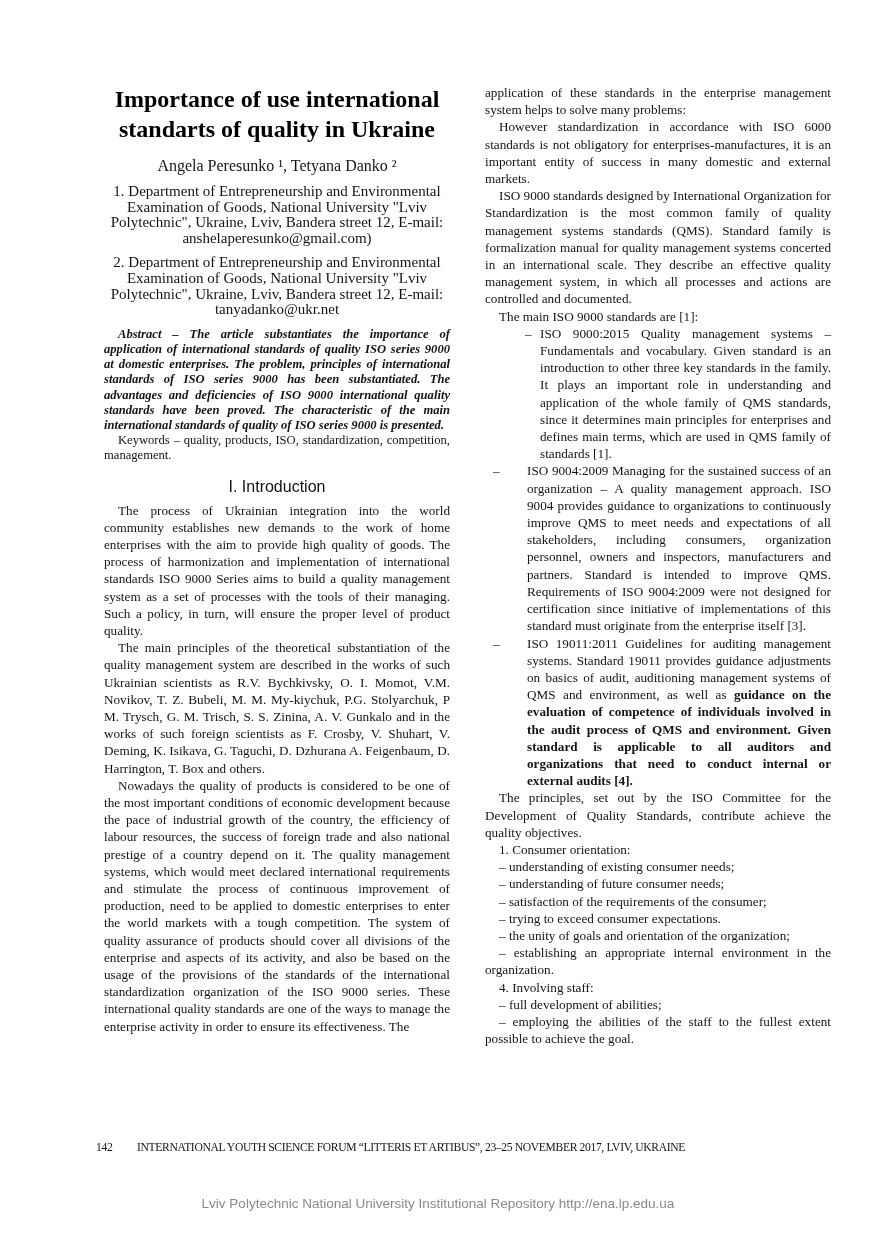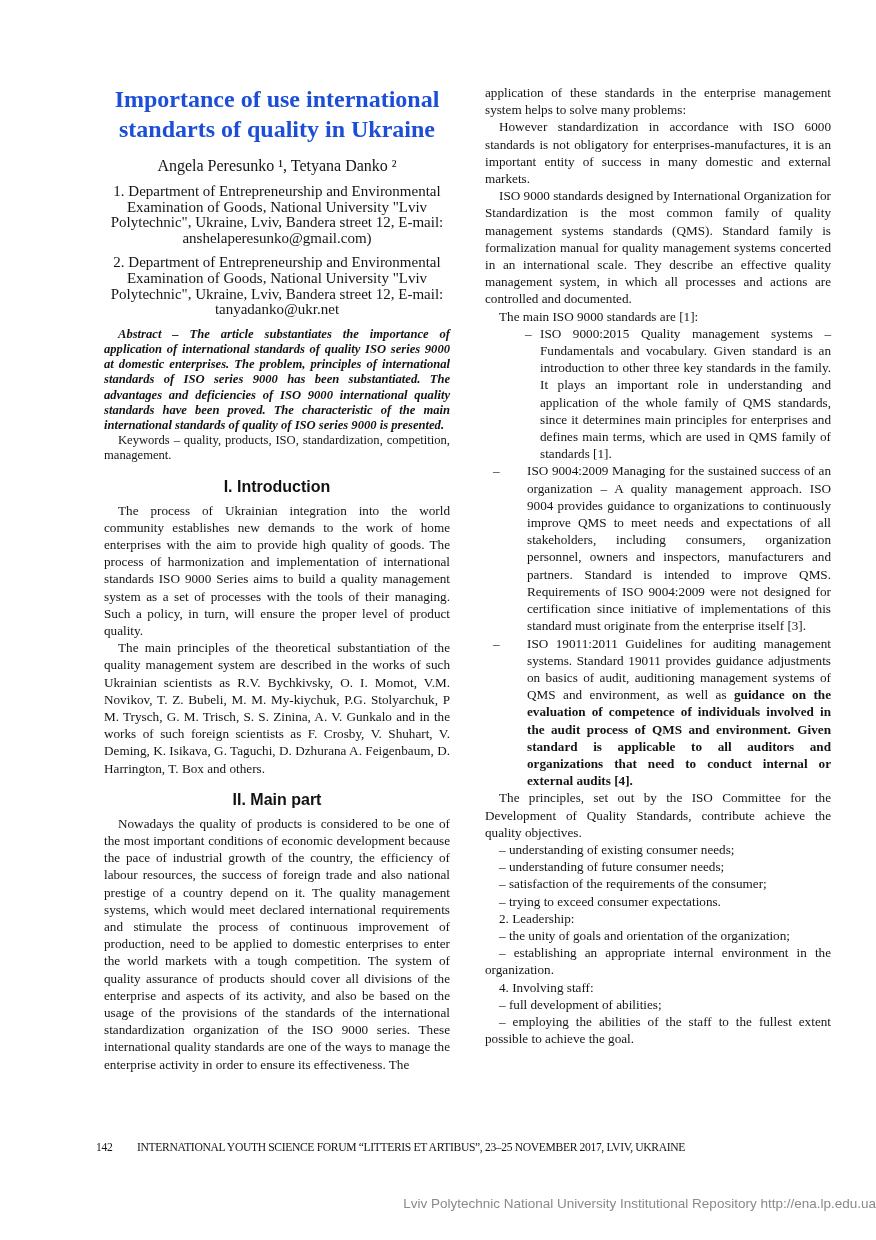--- a/index.html
+++ b/index.html
@@ -3,60 +3,59 @@
 <meta charset="utf-8">
 <style>
   html, body { margin:0; padding:0; background:#ffffff; }
   body { width:876px; height:1240px; position:relative; overflow:hidden;
          font-family:"Liberation Serif", "DejaVu Serif", serif; color:#141414; }
   .col { position:absolute; top:84px; width:346px; font-size:13.2px; line-height:17.2px; }
   .left { left:104px; }
   .right { left:485px; }
   p { margin:0; text-align:justify; }
   .indent { text-indent:14px; }
-  .title { font-size:24px; line-height:30px; font-weight:bold; text-align:center; margin-bottom:12px; color:#1d4ed8; }
+  .title { font-size:24px; line-height:30px; font-weight:bold; text-align:center; margin-bottom:12px; color:#000000; }
   .authors { font-size:16px; line-height:20px; text-align:center; margin-bottom:8px;font-family:Liberation Serif, serif; }
   .aff { font-size:15px; line-height:15.6px; text-align:center; margin-bottom:9px; }
   .abstract { font-weight:bold; font-style:italic; font-size:12.6px; line-height:15.2px; text-indent:14px; }
   .keywords { font-size:12.6px; line-height:15.2px; text-indent:14px; }
-  h2 { font-family:"Liberation Sans", "DejaVu Sans", sans-serif; font-weight:bold; font-size:16px;
+  h2 { font-family:"Liberation Sans", "DejaVu Sans", sans-serif; font-weight:normal; font-size:16px;
        line-height:20px; text-align:center; margin:13px 0 5px 0; color:#111; }
   .ilist { list-style:none; margin:0; padding:0; }
   .ilist li { position:relative; text-align:justify; }
   .ilist li .dash { position:absolute; }
   .li1 { padding-left:55px; }
   .li1 .dash { left:40px; }
   .li2 { padding-left:42px; }
   .li2 .dash { left:8px; }
   .boldrun { font-weight:bold; }
   .footer { position:absolute; top:1141px; left:96px; width:680px; font-size:11.6px;
             line-height:14px; white-space:nowrap; letter-spacing:-0.35px; }
   .footer .pg { display:inline-block; width:41px; }
-  .repo { position:absolute; top:1196px; left:0; width:876px; text-align:right;
+  .repo { position:absolute; top:1196px; left:0; width:876px; text-align:center;
           font-family:"Liberation Sans", "DejaVu Sans", sans-serif; font-size:13.5px; color:#8a8a8a; }
 </style>
 </head>
 <body>
 
 <div class="col left">
   <div class="title">
     <span>Importance of use international</span><br>
     <span>standarts of quality in Ukraine</span>
   </div>
   <div class="authors">Angela Peresunko ¹, Tetyana Danko ²</div>
   <div class="aff">1. Department of Entrepreneurship and Environmental Examination of Goods, National University "Lviv Polytechnic", Ukraine, Lviv, Bandera street 12, E-mail: anshelaperesunko@gmail.com)</div>
   <div class="aff">2. Department of Entrepreneurship and Environmental Examination of Goods, National University "Lviv Polytechnic", Ukraine, Lviv,  Bandera street 12, E-mail: tanyadanko@ukr.net</div>
   <p class="abstract">Abstract – The article substantiates the importance of application of international standards of quality ISO series 9000 at domestic enterprises. The problem, principles of international standards of ISO series 9000 has been substantiated. The advantages and deficiencies of ISO 9000 international quality standards have been proved. The characteristic of the main international standards of quality of ISO series 9000 is presented.</p>
   <p class="keywords">Keywords – quality, products, ISO, standardization, competition, management.</p>
 
   <h2>I. Introduction</h2>
   <p class="indent">The process of Ukrainian integration into the world community establishes new demands to the work of home enterprises with the aim to provide high quality of goods. The process of harmonization and implementation of international standards ISO 9000 Series aims to build a quality management system as a set of processes with the tools of their managing. Such a policy, in turn, will ensure the proper level of product quality.</p>
   <p class="indent">The main principles of the theoretical substantiation of the quality management system are described in the works of such Ukrainian scientists as R.V. Bychkivsky, O. I. Momot, V.M. Novikov, T. Z. Bubeli, M. M. My-kiychuk, P.G. Stolyarchuk, P M. Trysch, G. M. Trisch, S. S. Zinina, A. V. Gunkalo and in the works of such foreign scientists as F. Crosby, V. Shuhart, V. Deming, K. Isikava, G. Taguchi, D. Dzhurana A. Feigenbaum, D. Harrington, T. Box and others.</p>
 
-  <h2>II. Main part</h2>
   <p class="indent">Nowadays the quality of products is considered to be one of the most important conditions of economic development because the pace of industrial growth of the country, the efficiency of labour resources, the success of foreign trade and also national prestige of a country depend on it. The quality management systems, which would meet declared international requirements and stimulate the process of continuous improvement of production, need to be applied to domestic enterprises to enter the world markets with a tough competition. The system of quality assurance of products should cover all divisions of the enterprise and aspects of its activity, and also be based on the usage of the provisions of the standards of the international standardization organization of the ISO 9000 series. These international quality standards are one of the ways to manage the enterprise activity in order to ensure its effectiveness. The</p>
 </div>
 
 <div class="col right">
   <p>application of these standards in the enterprise management system helps to solve many problems:</p>
   <p class="indent">However standardization in accordance with ISO 6000 standards is not obligatory for enterprises-manufactures, it is an important entity of success in many domestic and external markets.</p>
   <p class="indent">ISO 9000 standards designed by International Organization for Standardization is the most common family of quality management systems standards (QMS). Standard family is formalization manual for quality management systems concerted in an international scale. They describe an effective quality management system, in which all processes and actions are controlled and documented.</p>
   <p class="indent">The main ISO 9000 standards are [1]:</p>
 
   <ul class="ilist">
@@ -68,25 +67,25 @@
       <span class="dash">–</span>
       <span>ISO 9004:2009 Managing for the sustained success of an organization – A quality management approach. ISO 9004 provides guidance to organizations to continuously improve QMS to meet needs and expectations of all stakeholders, including consumers, organization personnel, owners and inspectors, manufacturers and partners. Standard is intended to improve QMS. Requirements of ISO 9004:2009 were not designed for certification since initiative of implementations of this standard must originate from the enterprise itself [3].</span>
     </li>
     <li class="li2">
       <span class="dash">–</span>
       <span>ISO 19011:2011 Guidelines for auditing management systems. Standard 19011 provides guidance adjustments on basics of audit, auditioning management systems of QMS and environment, as well as </span><span class="boldrun">guidance on the evaluation of competence of individuals involved in the audit process of QMS and environment. Given standard is applicable to all auditors and organizations that need to conduct internal or external audits [4].</span>
     </li>
   </ul>
 
   <p class="indent">The principles, set out by the ISO Committee for the Development of Quality Standards, contribute achieve the quality objectives.</p>
+  <p class="indent">1. Consumer orientation:</p>
   <p class="indent">– understanding of existing consumer needs;</p>
   <p class="indent">– understanding of future consumer needs;</p>
   <p class="indent">– satisfaction of the requirements of the consumer;</p>
   <p class="indent">– trying to exceed consumer expectations.</p>
-  <p class="indent">2. Leadership:</p>
   <p class="indent">– the unity of goals and orientation of the organization;</p>
   <p class="indent">– establishing an appropriate internal environment in the organization.</p>
   <p class="indent">4. Involving staff:</p>
   <p class="indent">– full development of abilities;</p>
   <p class="indent">– employing the abilities of the staff to the fullest extent possible to achieve the goal.</p>
 </div>
 
 <div class="footer">
   <span class="pg">142</span><span>INTERNATIONAL YOUTH SCIENCE FORUM “LITTERIS ET ARTIBUS”, 23–25 NOVEMBER 2017, LVIV, UKRAINE</span>
 </div>

